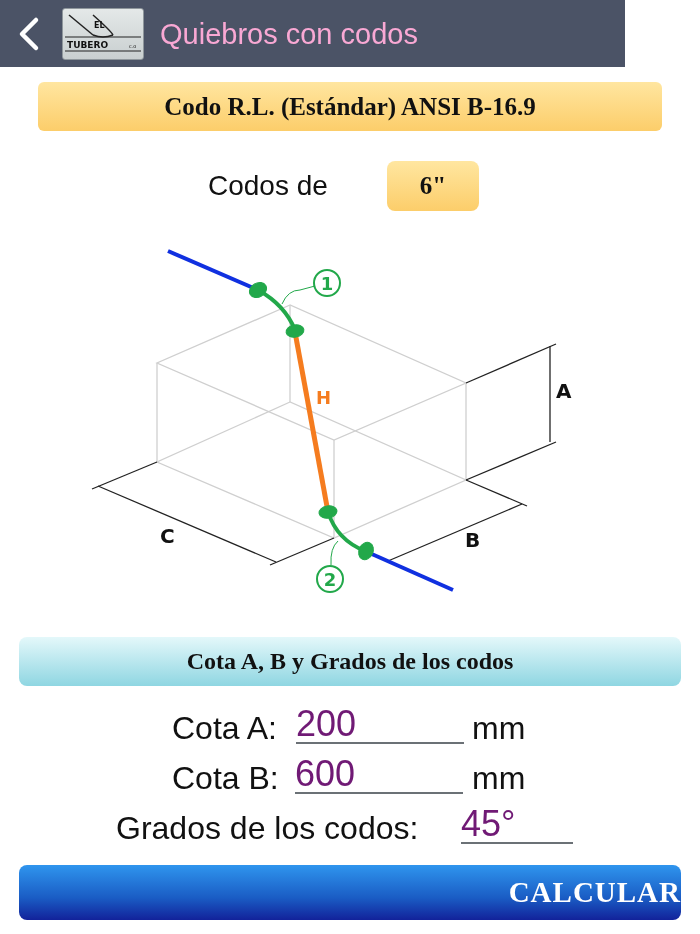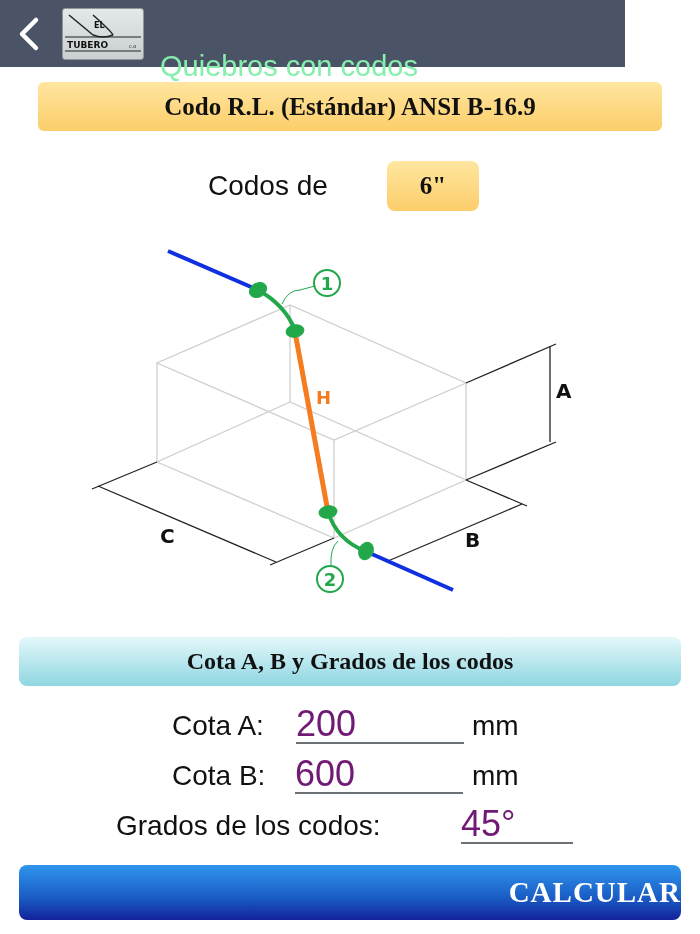--- a/index.html
+++ b/index.html
@@ -2,33 +2,33 @@
 <html><head>
 <meta charset="utf-8">
 <style>
   html, body { margin:0; padding:0; }
   body { width:700px; height:934px; background:#ffffff; position:relative; overflow:hidden;
          font-family:"Liberation Sans", sans-serif; }
   .appbar { position:absolute; left:0; top:0; width:625px; height:67px; background:#4b5366; }
   .back { position:absolute; left:12px; top:14px; width:36px; height:40px; cursor:pointer; }
   .logo { position:absolute; left:62px; top:8px; width:82px; height:52px; background:linear-gradient(#e4e8e8,#c9cfd0);
           border:1px solid #8f979c; border-radius:3px; box-sizing:border-box; }
-  .apptitle { position:absolute; left:160px; top:17px; color:#86efac; font-size:29px; line-height:34px; white-space:nowrap;margin-top:32px; }
+  .apptitle { position:absolute; left:160px; top:17px; color:#f9a8d4; font-size:29px; line-height:34px; white-space:nowrap; }
   .titlebox { position:absolute; left:38px; top:82px; width:624px; height:49px; border-radius:6px;
               background:linear-gradient(#ffe6a0,#fccd6a); display:flex; align-items:center; justify-content:center; }
   .titlebox span { font-family:"Liberation Serif", serif; font-weight:bold; font-size:25px; color:#111; }
   .codos-label { position:absolute; left:208px; top:170px; font-size:28px; color:#111; }
   .size-btn { position:absolute; left:387px; top:161px; width:92px; height:50px; border-radius:8px;
               background:linear-gradient(#ffe6a0,#fccd6a); display:flex; align-items:center; justify-content:center;
               font-family:"Liberation Serif", serif; font-weight:bold; font-size:25px; color:#111; cursor:pointer; }
   .diagram { position:absolute; left:0; top:220px; width:700px; height:400px; }
   .sectionbox { position:absolute; left:19px; top:637px; width:662px; height:49px; border-radius:8px;
                 background:linear-gradient(#e4f8fa,#8fd6e2); display:flex; align-items:center; justify-content:center; }
   .sectionbox span { font-family:"Liberation Serif", serif; font-weight:bold; font-size:24px; color:#111; }
-  .row { position:absolute; font-size:28px; color:#111; white-space:nowrap; }
+  .row { position:absolute; font-size:32px; color:#111; white-space:nowrap; }
   .field { position:absolute; border:none; border-bottom:2px solid #6b7176; background:transparent;
            font-family:"Liberation Sans", sans-serif; font-size:36px; color:#701a75; padding:0 2px 0 0;
            box-sizing:border-box; outline:none; }
   .calc { position:absolute; left:19px; top:865px; width:662px; height:55px; border-radius:8px;
           background:linear-gradient(#2f95ee,#1a5cc4 60%,#12229a); display:flex; align-items:center; justify-content:flex-end; cursor:pointer; }
   .calc span { font-family:"Liberation Serif", serif; font-weight:bold; font-size:29px; color:#ffffff; letter-spacing:1px; }
 </style>
 </head>
 <body>
 

